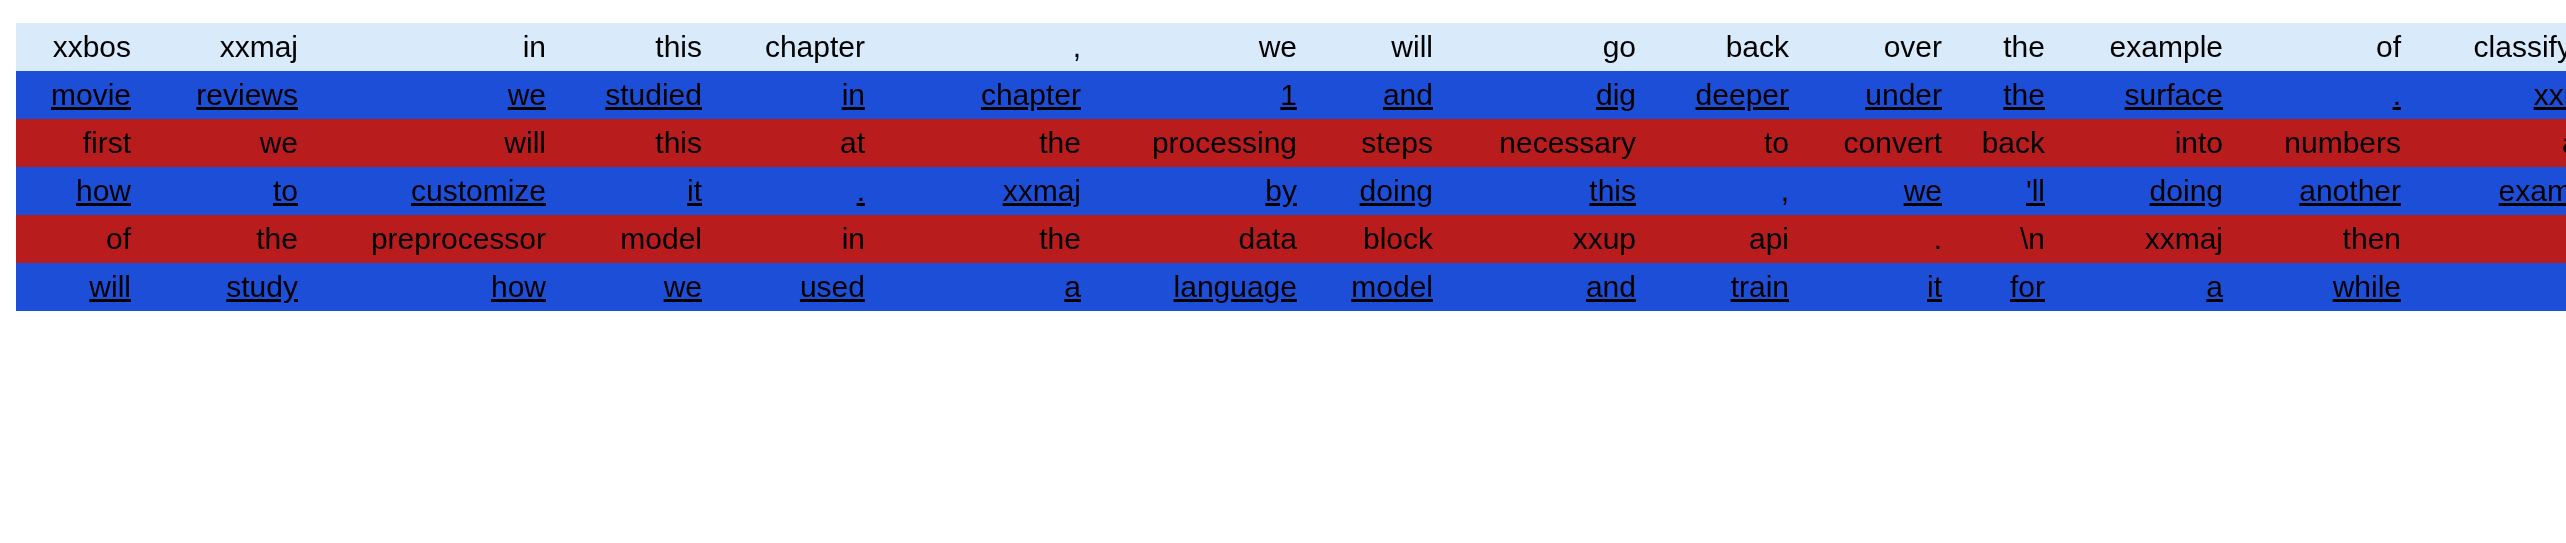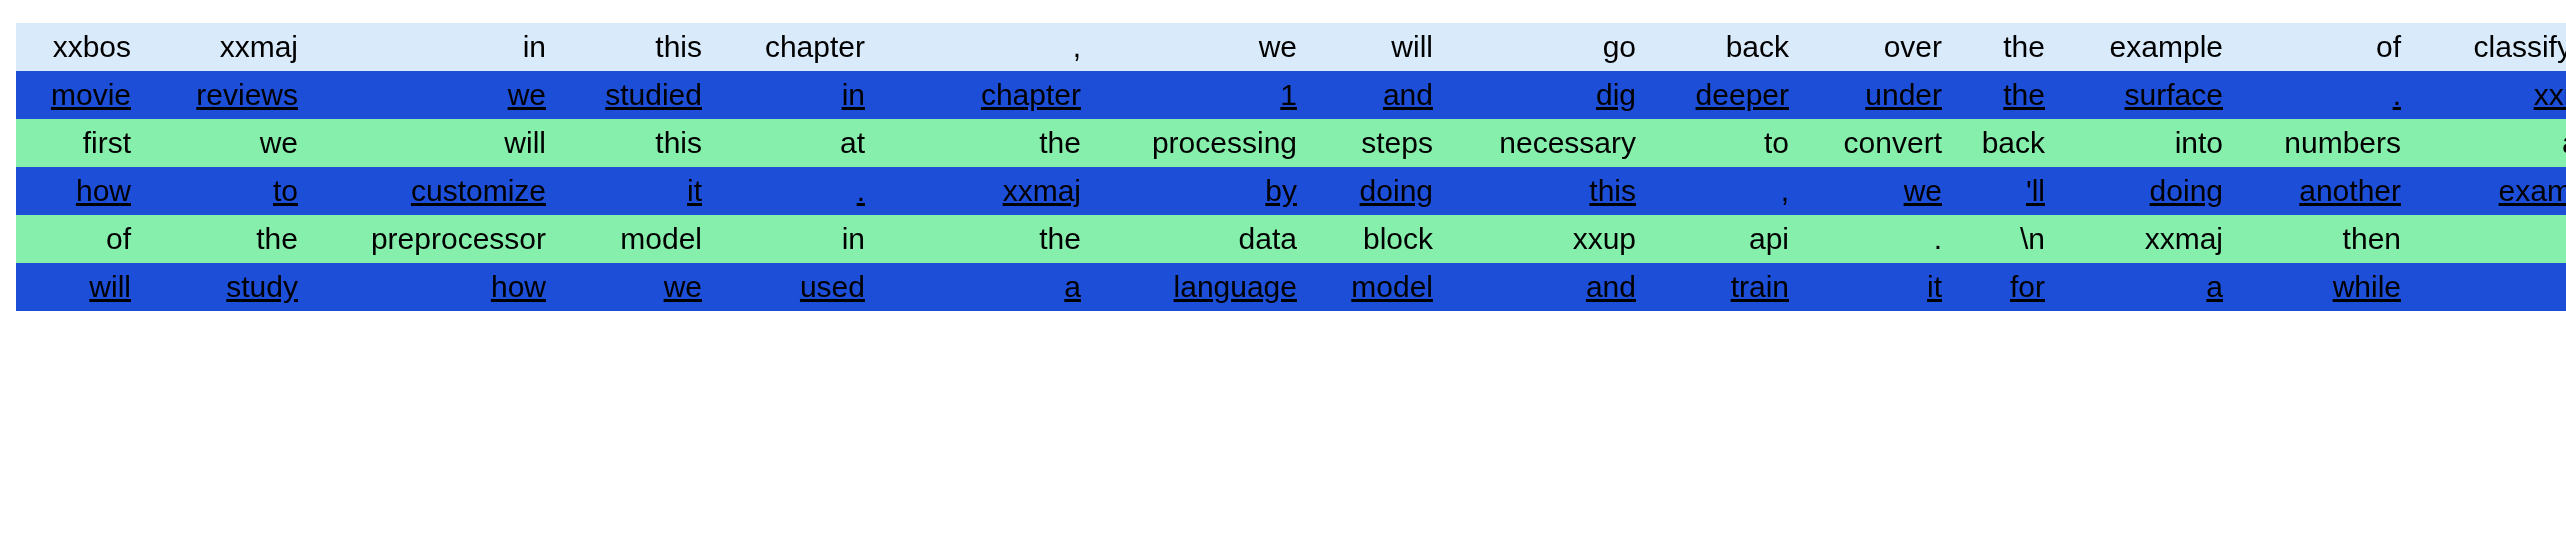--- a/index.html
+++ b/index.html
@@ -46,21 +46,21 @@
     border: none;
   }
   tr.row-highlight td {
     background: #d9eafb;
   }
   tr.row-odd td {
     background: #1d4ed8;
     text-decoration: underline;
   }
   tr.row-even td {
-    background: #86efac;
+    background: #b91c1c;
   }
   
   col.c0  { width: 134px; }
   col.c1  { width: 167px; }
   col.c2  { width: 248px; }
   col.c3  { width: 156px; }
   col.c4  { width: 163px; }
   col.c5  { width: 216px; }
   col.c6  { width: 216px; }
   col.c7  { width: 136px; }

